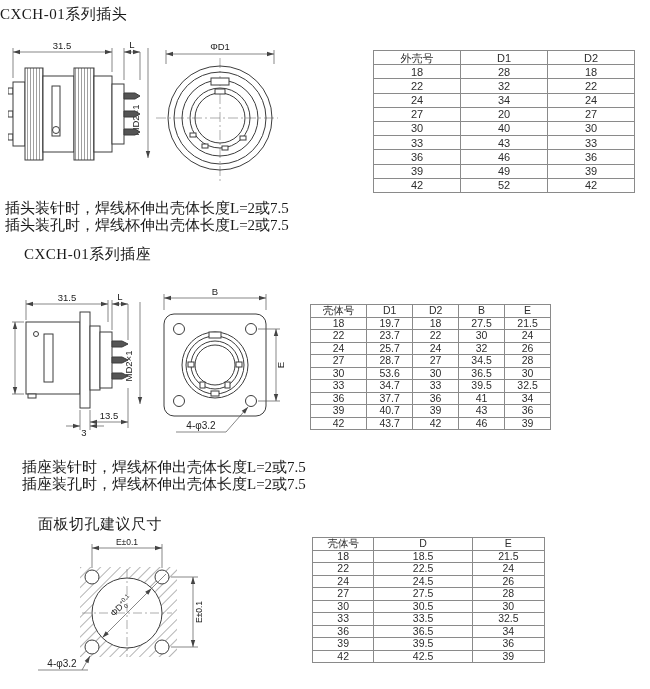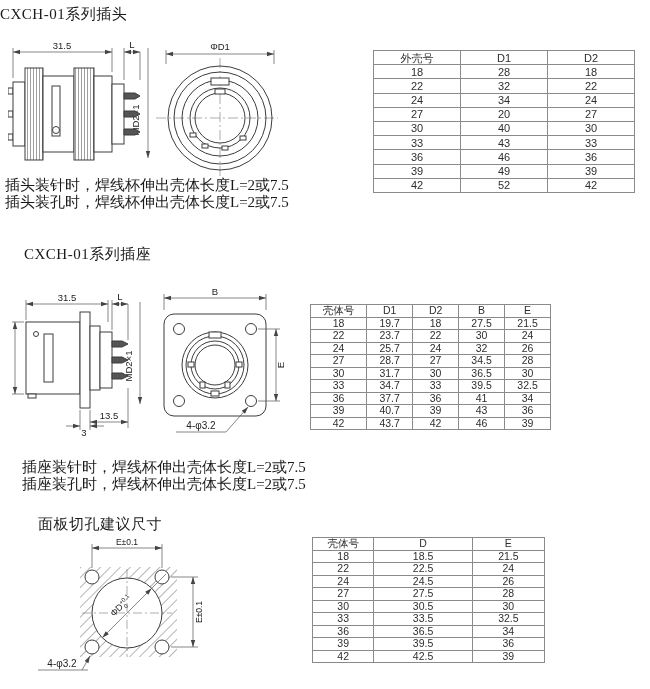--- a/index.html
+++ b/index.html
@@ -160,21 +160,21 @@
           <td>39</td>
         </tr>
         <tr>
           <td>42</td>
           <td>52</td>
           <td>42</td>
         </tr>
       </tbody>
   </table>
 
-  <div class="notes" style="left:5px;top:177px;">
+  <div class="notes" style="left:5px;top:200px;">
     <p>插头装针时，焊线杯伸出壳体长度L=2或7.5</p>
     <p>插头装孔时，焊线杯伸出壳体长度L=2或7.5</p>
   </div>
 
   <h2 class="title" style="left:24px;top:245px;">CXCH-01系列插座</h2>
 
   <div class="fig" style="left:8px;top:288px;">
     <svg width="165" height="150" viewBox="0 0 165 150">
       <defs>
         <marker id="ss-a" viewBox="0 0 8 6" refX="7.5" refY="3" markerWidth="8" markerHeight="6" orient="auto-start-reverse" markerUnits="userSpaceOnUse">
@@ -307,21 +307,21 @@
         </tr>
         <tr>
           <td>27</td>
           <td>28.7</td>
           <td>27</td>
           <td>34.5</td>
           <td>28</td>
         </tr>
         <tr>
           <td>30</td>
-          <td>31.7</td>
+          <td>53.6</td>
           <td>30</td>
           <td>36.5</td>
           <td>30</td>
         </tr>
         <tr>
           <td>33</td>
           <td>34.7</td>
           <td>33</td>
           <td>39.5</td>
           <td>32.5</td>

